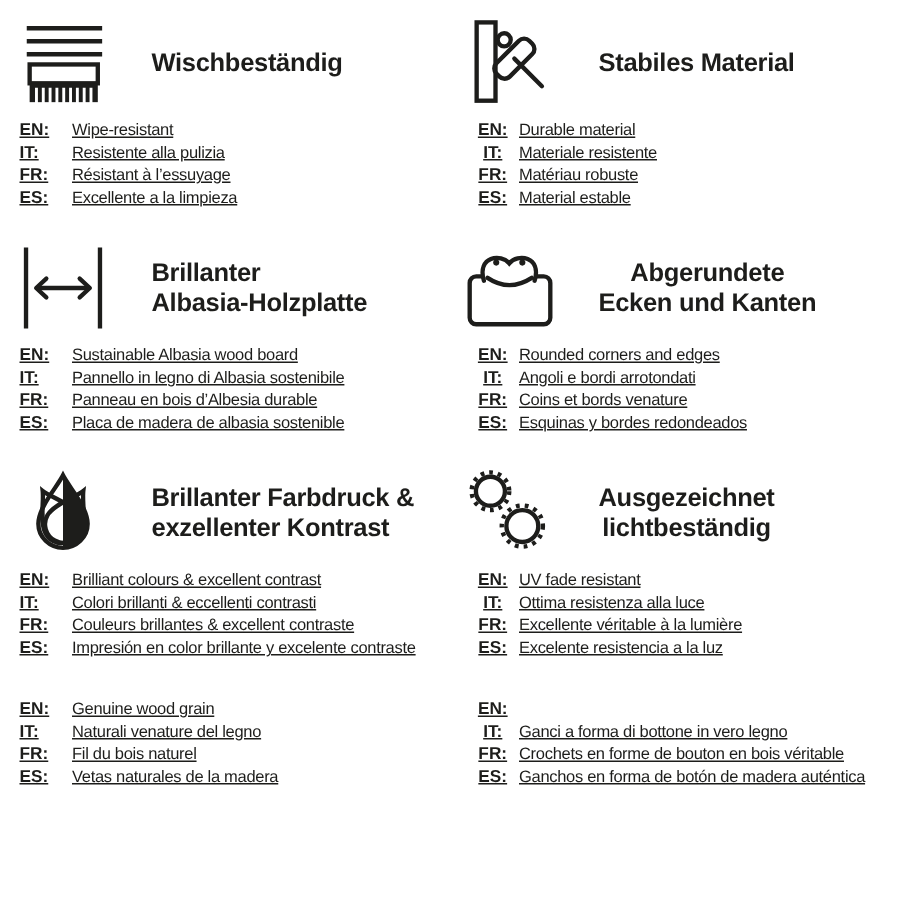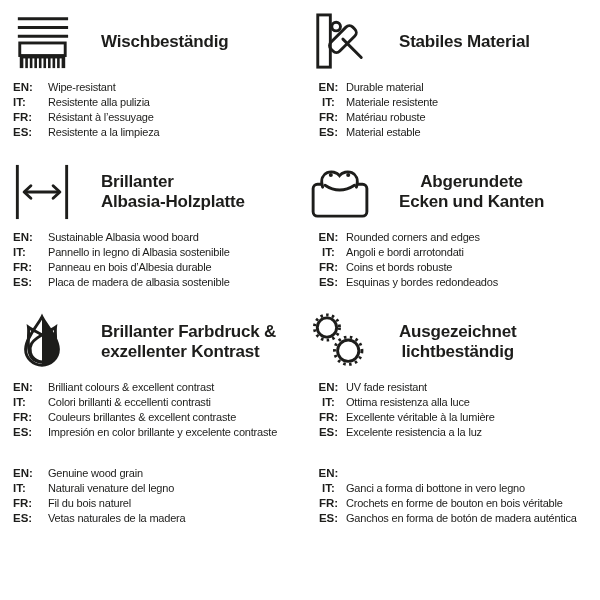--- a/index.html
+++ b/index.html
@@ -12,21 +12,21 @@
   .cell{box-sizing:border-box;padding:10px 2px 0 13px;}
   .cell:nth-child(2n){padding-left:11px;text-align:center;}
   .head{display:flex;align-items:center;gap:30px;min-height:64px;}
   .icon{width:58px;height:60px;flex:none;display:block;}
   .icon svg{display:block;width:58px;height:60px;}
   .title{
     font-size:17px;font-weight:bold;line-height:20px;white-space:pre-line;
     letter-spacing:-0.2px;
   }
   .langs{margin-top:6px;}
-  .lang-row{display:flex;align-items:baseline;line-height:15px;}
+  .lang-row{display:flex;align-items:baseline;line-height:15px;text-decoration:underline;}
   .lang-label{width:35px;flex:none;font-weight:bold;font-size:11.5px;}
   .lang-text{font-size:11px;letter-spacing:-0.2px;white-space:nowrap;font-weight:normal;}
   .ic{stroke:#1d1d1b;fill:none;stroke-width:3;}
 </style>
 </head>
 <body>
 
 <div class="board">
 
   <div class="cell">
@@ -61,21 +61,21 @@
       <div class="lang-row">
         <span class="lang-label">IT:</span>
         <span class="lang-text">Resistente alla pulizia</span>
       </div>
       <div class="lang-row">
         <span class="lang-label">FR:</span>
         <span class="lang-text">Résistant à l’essuyage</span>
       </div>
       <div class="lang-row">
         <span class="lang-label">ES:</span>
-        <span class="lang-text">Resistente a la limpieza</span>
+        <span class="lang-text">Excellente a la limpieza</span>
       </div>
     </div>
   </div>
 
   <div class="cell">
     <div class="head">
       <span class="icon">
         <svg viewBox="0 0 60 62" aria-hidden="true">
           <rect class="ic" x="7" y="3" width="13" height="54" stroke-width="3.2"></rect>
           <circle class="ic" cx="26" cy="15" r="4.5" fill="#ffffff"></circle>
@@ -158,21 +158,21 @@
       <div class="lang-row">
         <span class="lang-label">EN:</span>
         <span class="lang-text">Rounded corners and edges</span>
       </div>
       <div class="lang-row">
         <span class="lang-label">IT:</span>
         <span class="lang-text">Angoli e bordi arrotondati</span>
       </div>
       <div class="lang-row">
         <span class="lang-label">FR:</span>
-        <span class="lang-text">Coins et bords robuste</span>
+        <span class="lang-text">Coins et bords venature</span>
       </div>
       <div class="lang-row">
         <span class="lang-label">ES:</span>
         <span class="lang-text">Esquinas y bordes redondeados</span>
       </div>
     </div>
   </div>
 
   <div class="cell">
     <div class="head">

